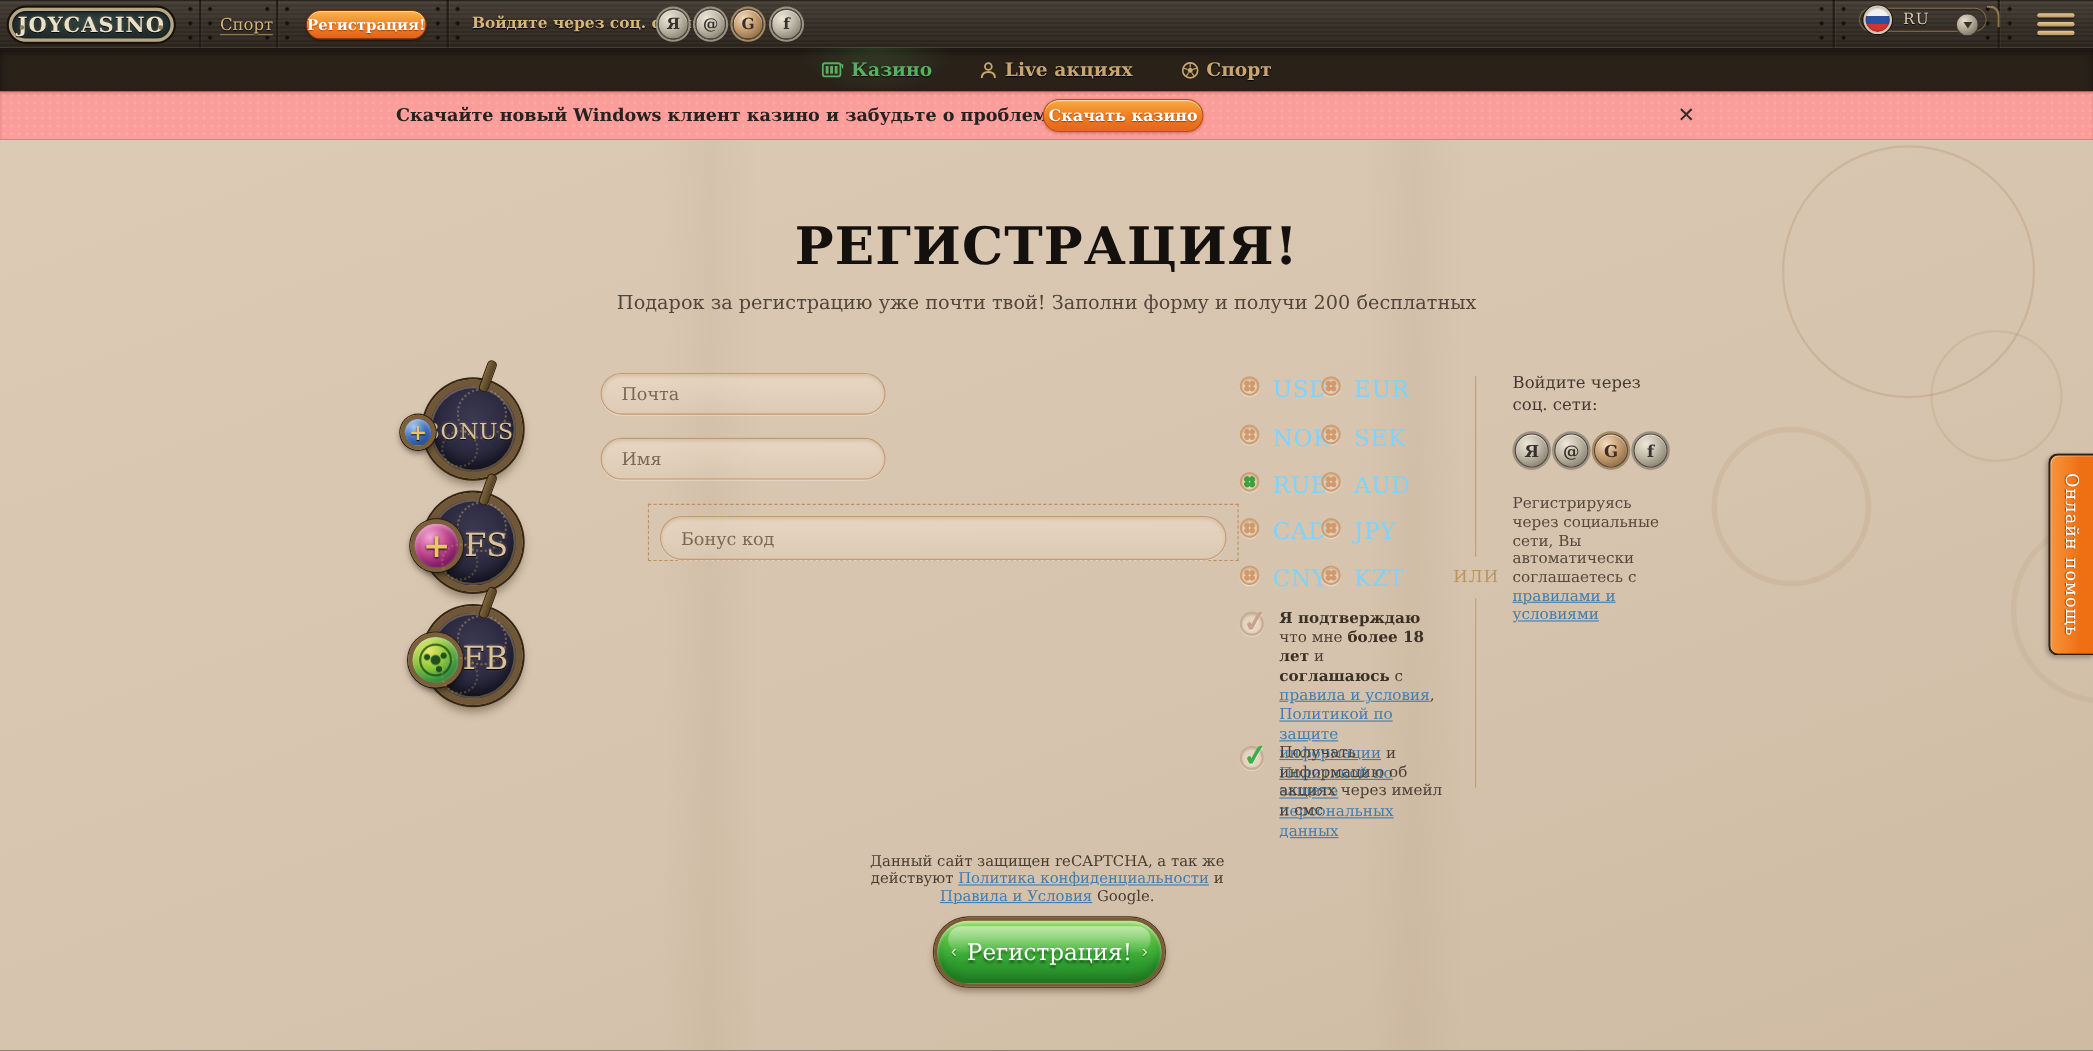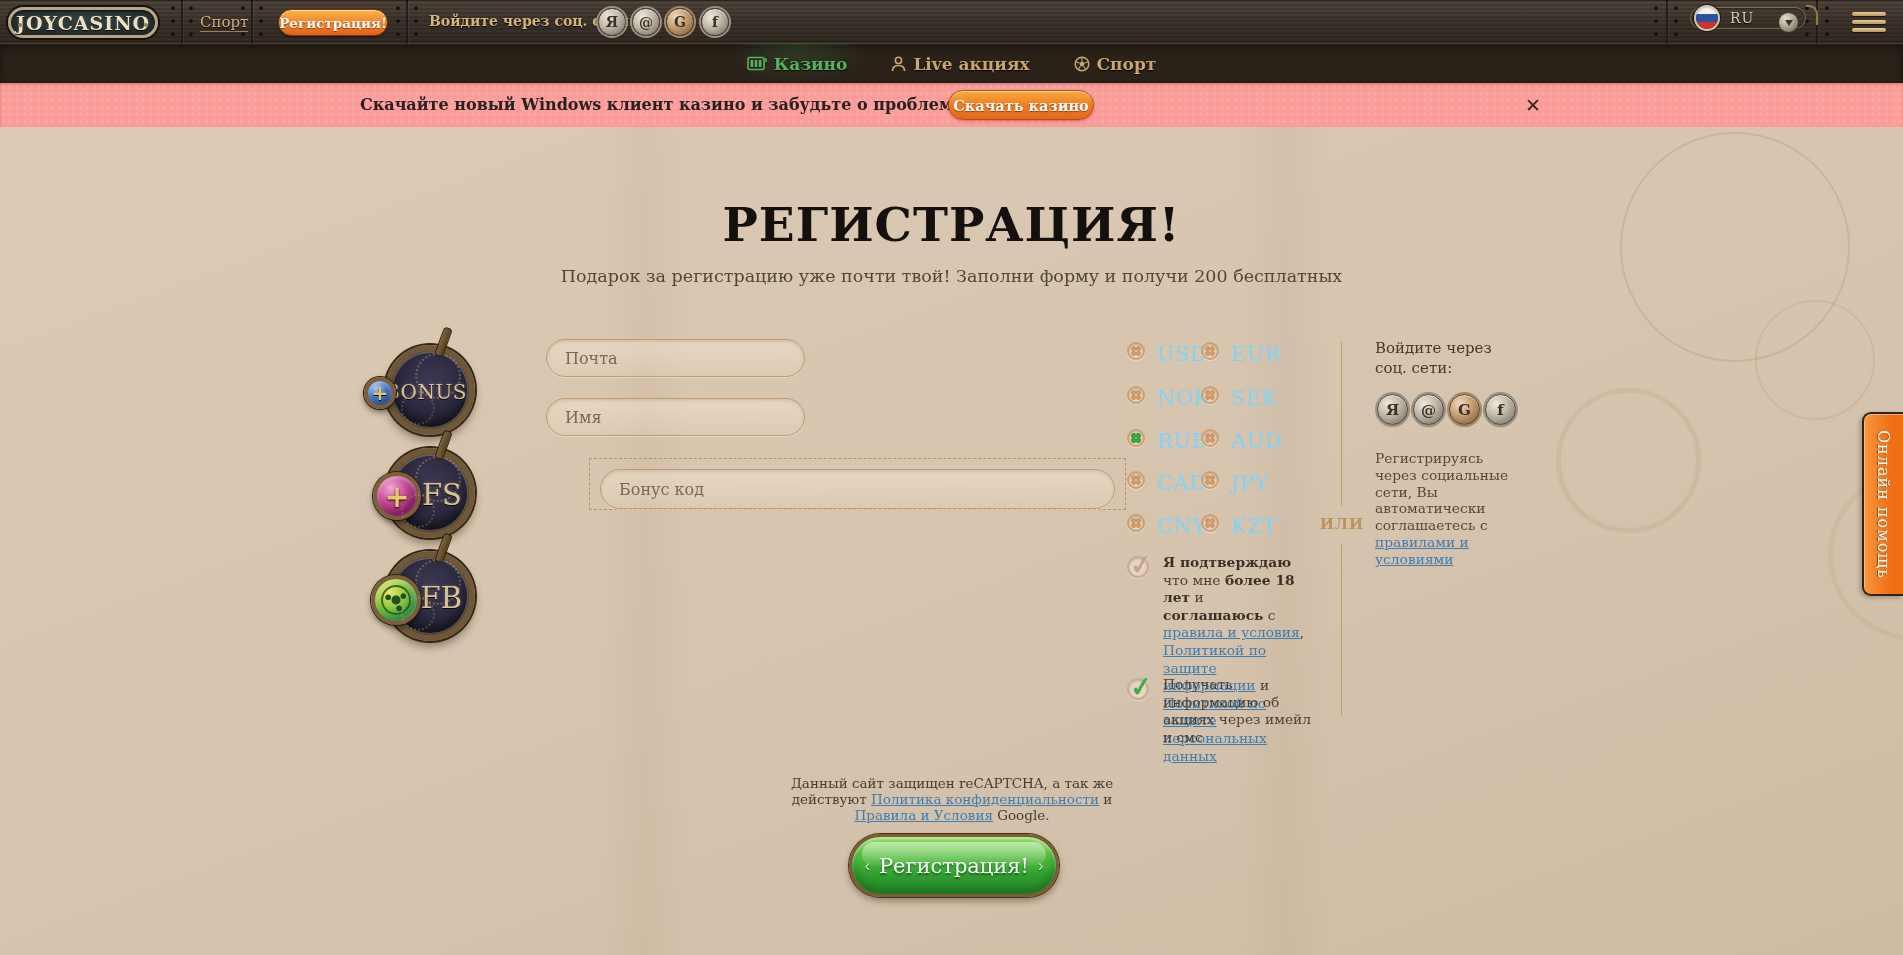--- a/index.html
+++ b/index.html
@@ -145,21 +145,21 @@
       radial-gradient(circle at 70% 70%, #d29a6b 2.2px, rgba(0,0,0,0) 2.9px); }
   .cur-radio.selected::after {
     background:radial-gradient(circle at 30% 30%, #3aa33c 2.4px, rgba(0,0,0,0) 3.1px),
       radial-gradient(circle at 70% 30%, #3aa33c 2.4px, rgba(0,0,0,0) 3.1px),
       radial-gradient(circle at 30% 70%, #3aa33c 2.4px, rgba(0,0,0,0) 3.1px),
       radial-gradient(circle at 70% 70%, #3aa33c 2.4px, rgba(0,0,0,0) 3.1px); }
   .cur-label { position:absolute; font-size:21px; color:#7dd3fc; letter-spacing:.5px; }
 
   .vdiv { position:absolute; left:1341px; width:1px; background:#c49c6e; }
   .or-label { position:absolute; left:1312px; top:515px; width:60px; text-align:center;
-    font-size:15px; font-weight:bold; color:#bd9359; letter-spacing:1px; }
+    font-size:15px; font-weight:normal; color:#bd9359; letter-spacing:1px; }
 
   
   .checkbox { position:absolute; width:22px; height:22px; border-radius:50%; border:2px solid #c9ac94;
     background:rgba(240,228,212,.55); box-shadow:inset 0 1px 2px rgba(120,90,60,.28), 0 1px 1px rgba(255,255,255,.4); cursor:pointer; }
   .checkbox .tick { position:absolute; left:1px; top:-9px; font-size:27px; font-weight:bold; transform:rotate(-6deg); }
   .tick.tan { color:#c8a28b; text-shadow:0 1px 1px rgba(255,255,255,.5); }
   .tick.green { color:#3fae4a; text-shadow:0 1px 1px rgba(255,255,255,.5); }
   .cb-text { position:absolute; font-size:13.8px; line-height:17.6px; color:#4b3f33; }
   .cb-text b { color:#3b3025; }
   a.blu { color:#3f7cb0; text-decoration:underline; cursor:pointer; }

